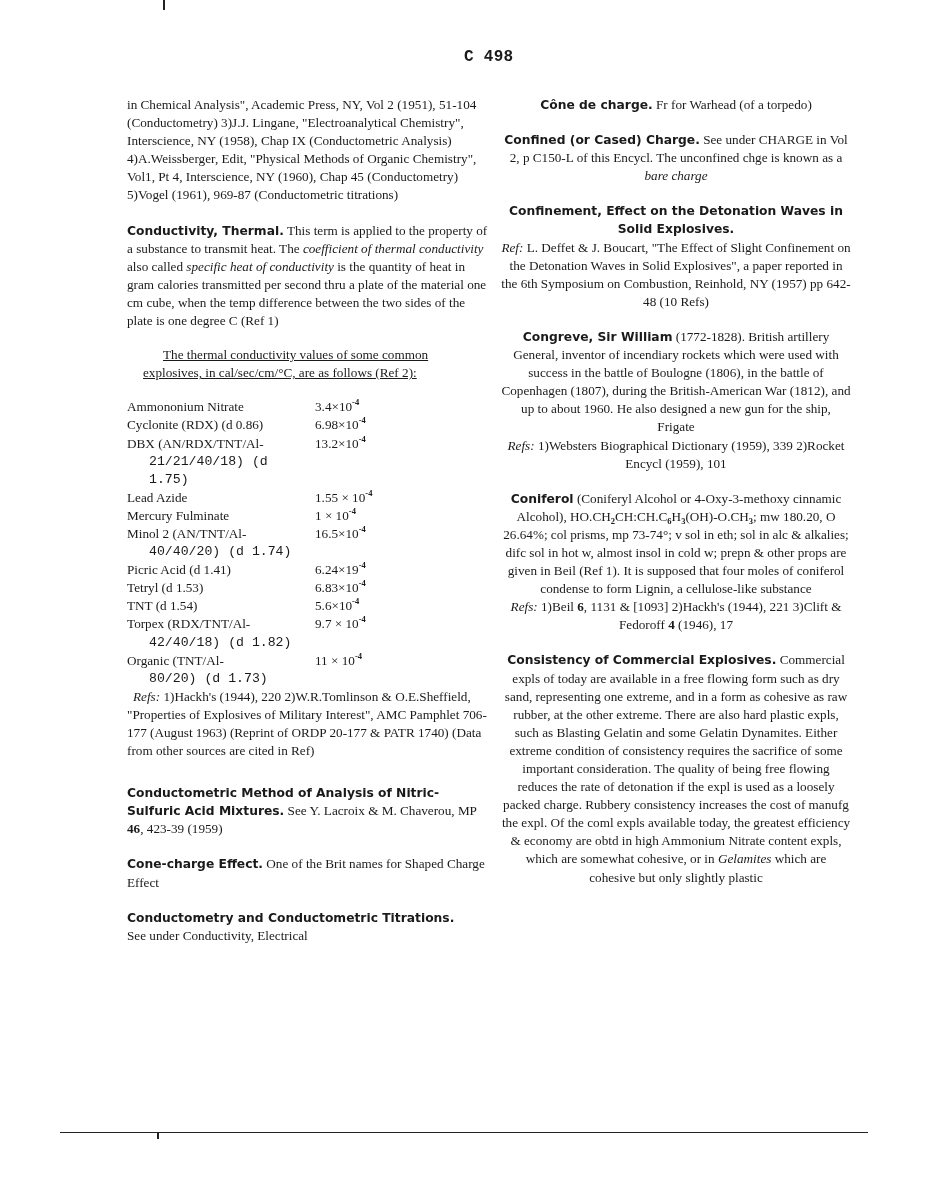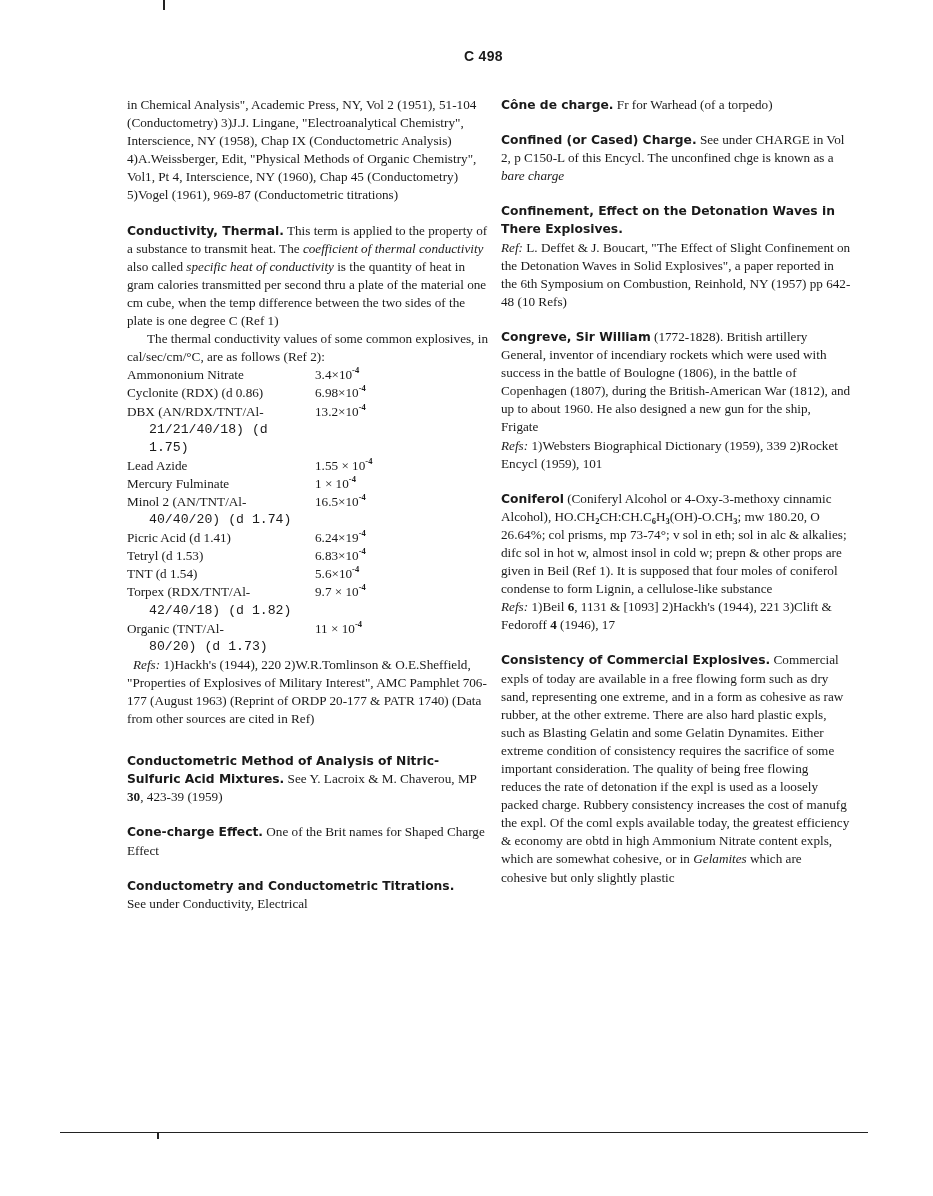--- a/index.html
+++ b/index.html
@@ -1,28 +1,28 @@
 <!DOCTYPE html>
 <html><head>
 <meta charset="utf-8">
 <style>
   html, body { margin:0; padding:0; background:#ffffff; }
   body { width:933px; height:1196px; position:relative; overflow:hidden; color:#1a1a1a;
          font-family:"Liberation Serif", serif; }
   .mark-top { position:absolute; left:163px; top:0; width:2px; height:10px; background:#222; }
-  .page-num { position:absolute; left:464px; top:48px; font-family:Liberation Sans, sans-serif;
-              font-weight:bold; font-size:14px; letter-spacing:0.3px; }
+  .page-num { position:absolute; left:464px; top:48px; font-family:Liberation Mono, monospace;
+              font-weight:bold; font-size:16px; letter-spacing:0.3px; }
   .col { position:absolute; top:96px; width:365px; font-size:13.2px; line-height:18.1px; }
   .col.left { left:127px; }
-  .col.right { left:501px; width:350px; }
+  .col.right { left:501px; width:350px;text-align:center; }
   .p { margin:0 0 17px 0; }
   .h { font-family:"DejaVu Sans", sans-serif; font-weight:bold; font-size:12.3px; }
   .it { font-style:italic; }
   .b { font-weight:bold; }
-  .indent { text-indent:20px; margin:0; }
+  .indent { text-indent:20px; margin:16px;text-decoration:underline; }
   .tbl { display:grid; grid-template-columns:186px auto; column-gap:0; margin:0; }
   .tbl .name { }
   .tbl .sub { padding-left:22px;font-family:Liberation Mono, monospace; }
   .tbl .val { padding-left:2px; }
   sup { font-size:8.5px; line-height:0; vertical-align:6px; font-weight:bold; }
   sub { font-size:8.5px; line-height:0; vertical-align:-3px; font-weight:bold; }
   .rule { position:absolute; left:60px; top:1132px; width:808px; height:1px; background:#222; }
   .rule-tick { position:absolute; left:157px; top:1132px; width:2px; height:7px; background:#222; }
   .line { display:block; }
 </style>
@@ -67,21 +67,21 @@
         <div></div>
         <div class="name">Organic (TNT/Al-</div>
         <div class="val"><span>11 × 10</span><sup>-4</sup></div>
         <div class="name sub">80/20) (d 1.73)</div>
         <div></div>
       </div>
     <p style="margin:0 0 24px 0; text-indent:6px"><span class="it">Refs:</span><span> 1)Hackh's (1944), 220  2)W.R.Tomlinson &amp; O.E.Sheffield, "Properties of Explosives of Military Interest", AMC Pamphlet 706-177 (August 1963) (Reprint of ORDP 20-177 &amp; PATR 1740) (Data from other sources are cited in Ref)</span></p>
   </div>
 
   <p class="p">
-    <span class="h">Conductometric Method of Analysis of Nitric-Sulfuric Acid Mixtures.</span><span> See Y. Lacroix &amp; M. Chaverou, MP </span><span class="b">30</span><span>, 423-39 (1959)</span>
+    <span class="h">Conductometric Method of Analysis of Nitric-Sulfuric Acid Mixtures.</span><span> See Y. Lacroix &amp; M. Chaverou, MP </span><span class="b">46</span><span>, 423-39 (1959)</span>
   </p>
 
   <p class="p">
     <span class="h">Cone-charge Effect.</span><span> One of the Brit names for Shaped Charge Effect</span>
   </p>
 
   <p class="p">
     <span class="h line">Conductometry and Conductometric Titrations.</span><span>See under Conductivity, Electrical</span>
   </p>
 </div>
@@ -89,21 +89,21 @@
 <div class="col right">
   <p class="p">
     <span class="h">Cône de charge.</span><span> Fr for Warhead (of a torpedo)</span>
   </p>
 
   <p class="p">
     <span class="h">Confined (or Cased) Charge.</span><span> See under CHARGE in Vol 2, p C150-L of this Encycl. The unconfined chge is known as a </span><span class="it">bare charge</span>
   </p>
 
   <p class="p">
-    <span class="h line">Confinement, Effect on the Detonation Waves in There Explosives.</span><span class="it">Ref:</span><span> L. Deffet &amp; J. Boucart, "The Effect of Slight Confinement on the Detonation Waves in Solid Explosives", a paper reported in the 6th Symposium on Combustion, Reinhold, NY (1957) pp 642-48 (10 Refs)</span>
+    <span class="h line">Confinement, Effect on the Detonation Waves in Solid Explosives.</span><span class="it">Ref:</span><span> L. Deffet &amp; J. Boucart, "The Effect of Slight Confinement on the Detonation Waves in Solid Explosives", a paper reported in the 6th Symposium on Combustion, Reinhold, NY (1957) pp 642-48 (10 Refs)</span>
   </p>
 
   <p class="p">
     <span class="h">Congreve, Sir William</span><span> (1772-1828). British artillery General, inventor of incendiary rockets which were used with success in the battle of Boulogne (1806), in the battle of Copenhagen (1807), during the British-American War (1812), and up to about 1960. He also designed a new gun for the ship, Frigate</span><br><span class="it">Refs:</span><span> 1)Websters Biographical Dictionary (1959), 339  2)Rocket Encycl (1959), 101</span>
   </p>
 
   <p class="p">
     <span class="h">Coniferol</span><span> (Coniferyl Alcohol or 4-Oxy-3-methoxy cinnamic Alcohol), HO.CH</span><sub>2</sub><span>CH:CH.C</span><sub>6</sub><span>H</span><sub>3</sub><span>(OH)-O.CH</span><sub>3</sub><span>; mw 180.20, O 26.64%; col prisms, mp 73-74°; v sol in eth; sol in alc &amp; alkalies; difc sol in hot w, almost insol in cold w; prepn &amp; other props are given in Beil (Ref 1). It is supposed that four moles of coniferol condense to form Lignin, a cellulose-like substance</span><br><span class="it">Refs:</span><span> 1)Beil </span><span class="b">6</span><span>, 1131 &amp; [1093] 2)Hackh's (1944), 221  3)Clift &amp; Fedoroff </span><span class="b">4</span><span> (1946), 17</span>
   </p>
 

